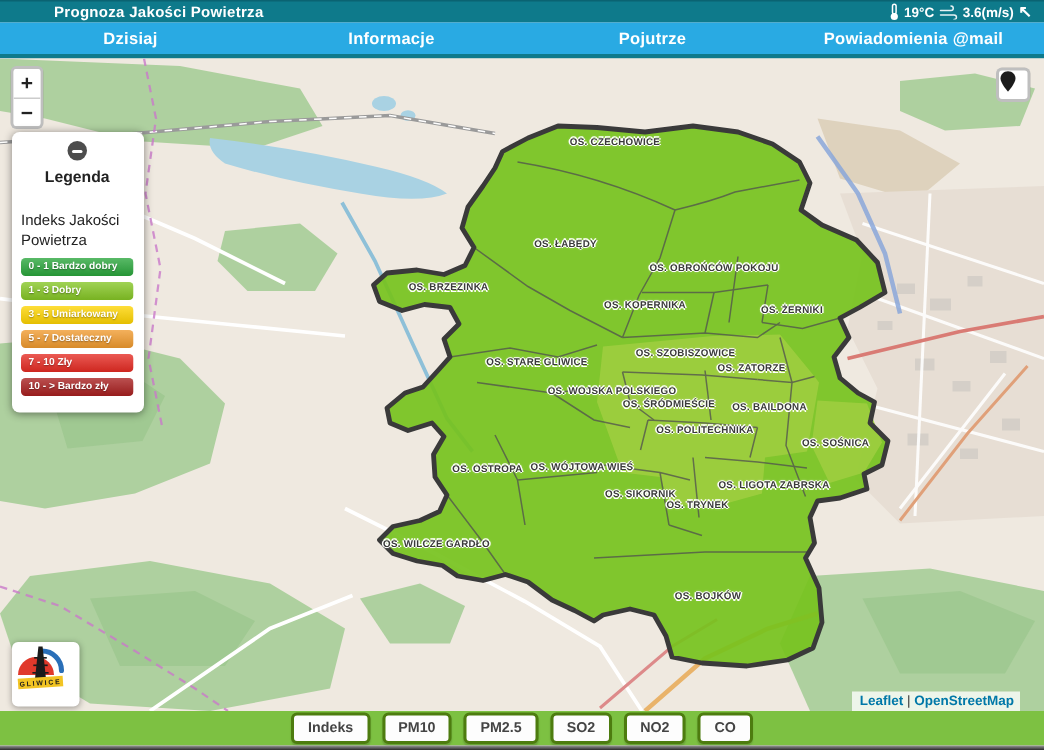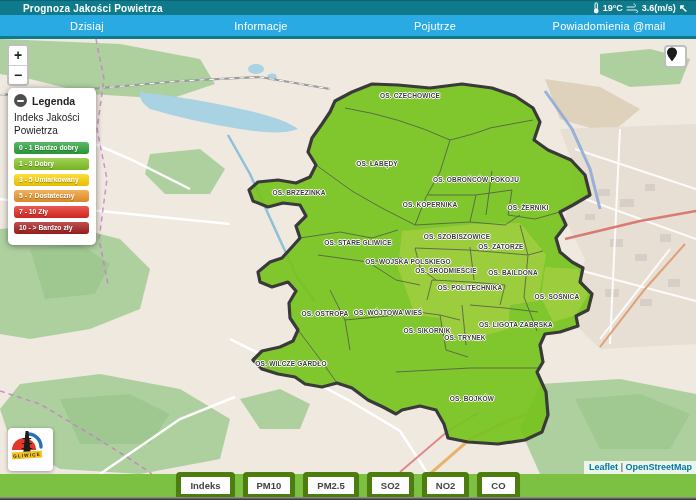--- a/index.html
+++ b/index.html
@@ -2,28 +2,28 @@
 <html><head>
 <meta charset="utf-8">
 <style>
   html,body{margin:0;padding:0;background:#ddd;}
   *{box-sizing:border-box;font-family:"Liberation Sans",sans-serif;}
   #app{position:relative;width:696px;height:500px;overflow:hidden;background:#efe9e0;}
 
   
   #titlebar{position:absolute;left:0;top:0;width:696px;height:15px;background:#0e7a8b;
     border-top:1px solid #0a6372;display:flex;align-items:center;justify-content:space-between;}
-  #titlebar .title{color:#fff;font-size:10px;font-weight:bold;padding-left:23px;letter-spacing:.2px;}
+  #titlebar .title{color:#fff;font-size:10px;font-weight:bold;padding-left:36px;letter-spacing:.2px;}
   .weather{display:flex;align-items:center;gap:3px;color:#fff;font-size:9px;font-weight:bold;padding-right:8px;justify-content:center;}
   .weather svg{display:block;}
   .wind-arrow{font-size:11px;line-height:10px;}
 
   #tabbar{position:absolute;left:0;top:15px;width:696px;height:21px;background:#29aae3;display:flex;}
   .tab{flex:1 1 20%;display:flex;align-items:center;justify-content:center;color:#fff;
-    font-size:11px;font-weight:normal;cursor:pointer;letter-spacing:.2px;}
+    font-size:11px;font-weight:bold;cursor:pointer;letter-spacing:.2px;}
   #tabstrip{position:absolute;left:0;top:36px;width:696px;height:3px;background:#0e7a8b;}
 
   
   #map{position:absolute;left:0;top:39px;width:696px;height:435px;overflow:hidden;background:#efe9e0;}
   #map svg{position:absolute;left:0;top:0;}
 
   .district-label{position:absolute;transform:translate(-50%,-50%);font-size:6.5px;font-weight:bold;
     color:#3a3a3a;white-space:nowrap;letter-spacing:.2px;
     text-shadow:-1px 0 0 #fff,1px 0 0 #fff,0 -1px 0 #fff,0 1px 0 #fff,0 0 2px #fff;}
 
@@ -32,43 +32,43 @@
     border-radius:4px;overflow:hidden;background:#fff;}
   #zoomctl .zbtn{width:100%;height:19px;background:#fff;border:none;display:block;
     font-size:14px;font-weight:bold;color:#222;line-height:17px;text-align:center;cursor:pointer;padding:0;}
   #zoomctl .zbtn+ .zbtn{border-top:1px solid #ccc;}
   #locatebtn{position:absolute;right:9px;top:6px;width:23px;height:23px;background:#fff;
     border:2px solid rgba(0,0,0,.25);border-radius:4px;display:flex;align-items:center;justify-content:center;cursor:pointer;}
 
   
   #legend{position:absolute;left:8px;top:49px;width:88px;background:#fff;border-radius:5px;
     box-shadow:0 1px 6px rgba(0,0,0,.45);padding:6px 7px 7px 6px;}
-  #legend .lhead{display:flex;align-items:center;gap:5px;margin-bottom:4px;}
+  #legend .lhead{display:flex;align-items:center;gap:5px;margin-bottom:17px;flex-direction:column;}
   #legend .collapse{width:13px;height:13px;border-radius:50%;background:#4d4d4d;position:relative;cursor:pointer;flex:0 0 13px;}
   #legend .collapse::after{content:"";position:absolute;left:3px;top:5.5px;width:7px;height:2px;background:#fff;border-radius:1px;}
   #legend .ltitle{font-size:10.5px;font-weight:bold;color:#222;}
   #legend .lsub{font-size:10px;font-weight:normal;color:#222;line-height:1.3;margin-bottom:5px;}
   .chip{height:12px;border-radius:3px;margin-bottom:4px;color:#fff;font-size:6.8px;font-weight:bold;
     line-height:12px;padding-left:5px;white-space:nowrap;overflow:hidden;
     background-image:linear-gradient(rgba(255,255,255,.22),rgba(0,0,0,.10));
     text-shadow:0 1px 1px rgba(0,0,0,.35);}
 
   
   #logo{position:absolute;left:8px;bottom:3px;width:45px;height:43px;background:#fff;border-radius:4px;
     box-shadow:0 1px 4px rgba(0,0,0,.35);display:flex;align-items:center;justify-content:center;}
 
   
-  #attribution{position:absolute;right:0;bottom:0;background:rgba(255,255,255,.78);
+  #attribution{position:absolute;right:16px;bottom:0;background:rgba(255,255,255,.78);
     font-size:9px;color:#333;padding:1px 4px 2px 5px;}
   #attribution a{color:#0078a8;text-decoration:none;font-weight:bold;cursor:pointer;}
 
   
   #toolbar{position:absolute;left:0;top:474px;width:696px;height:23px;background:#7dc142;
     display:flex;align-items:center;justify-content:center;gap:8px;}
-  .tbtn{background:#fdfdfd;border:5px solid #4d7c0f;border-radius:4px;padding:3px 9px;
+  .tbtn{background:#fdfdfd;border:2px solid #4d7c0f;border-radius:4px;padding:3px 9px;
     font-size:9.5px;font-weight:bold;color:#444;cursor:pointer;box-shadow:0 1px 1px rgba(0,0,0,.15);}
   #bottomstrip{position:absolute;left:0;top:497px;width:696px;height:3px;
     background:linear-gradient(#9a9a9a,#2a2a2a);}
 </style>
 </head>
 <body>
 
 <div id="app">
 
   <div id="titlebar">

